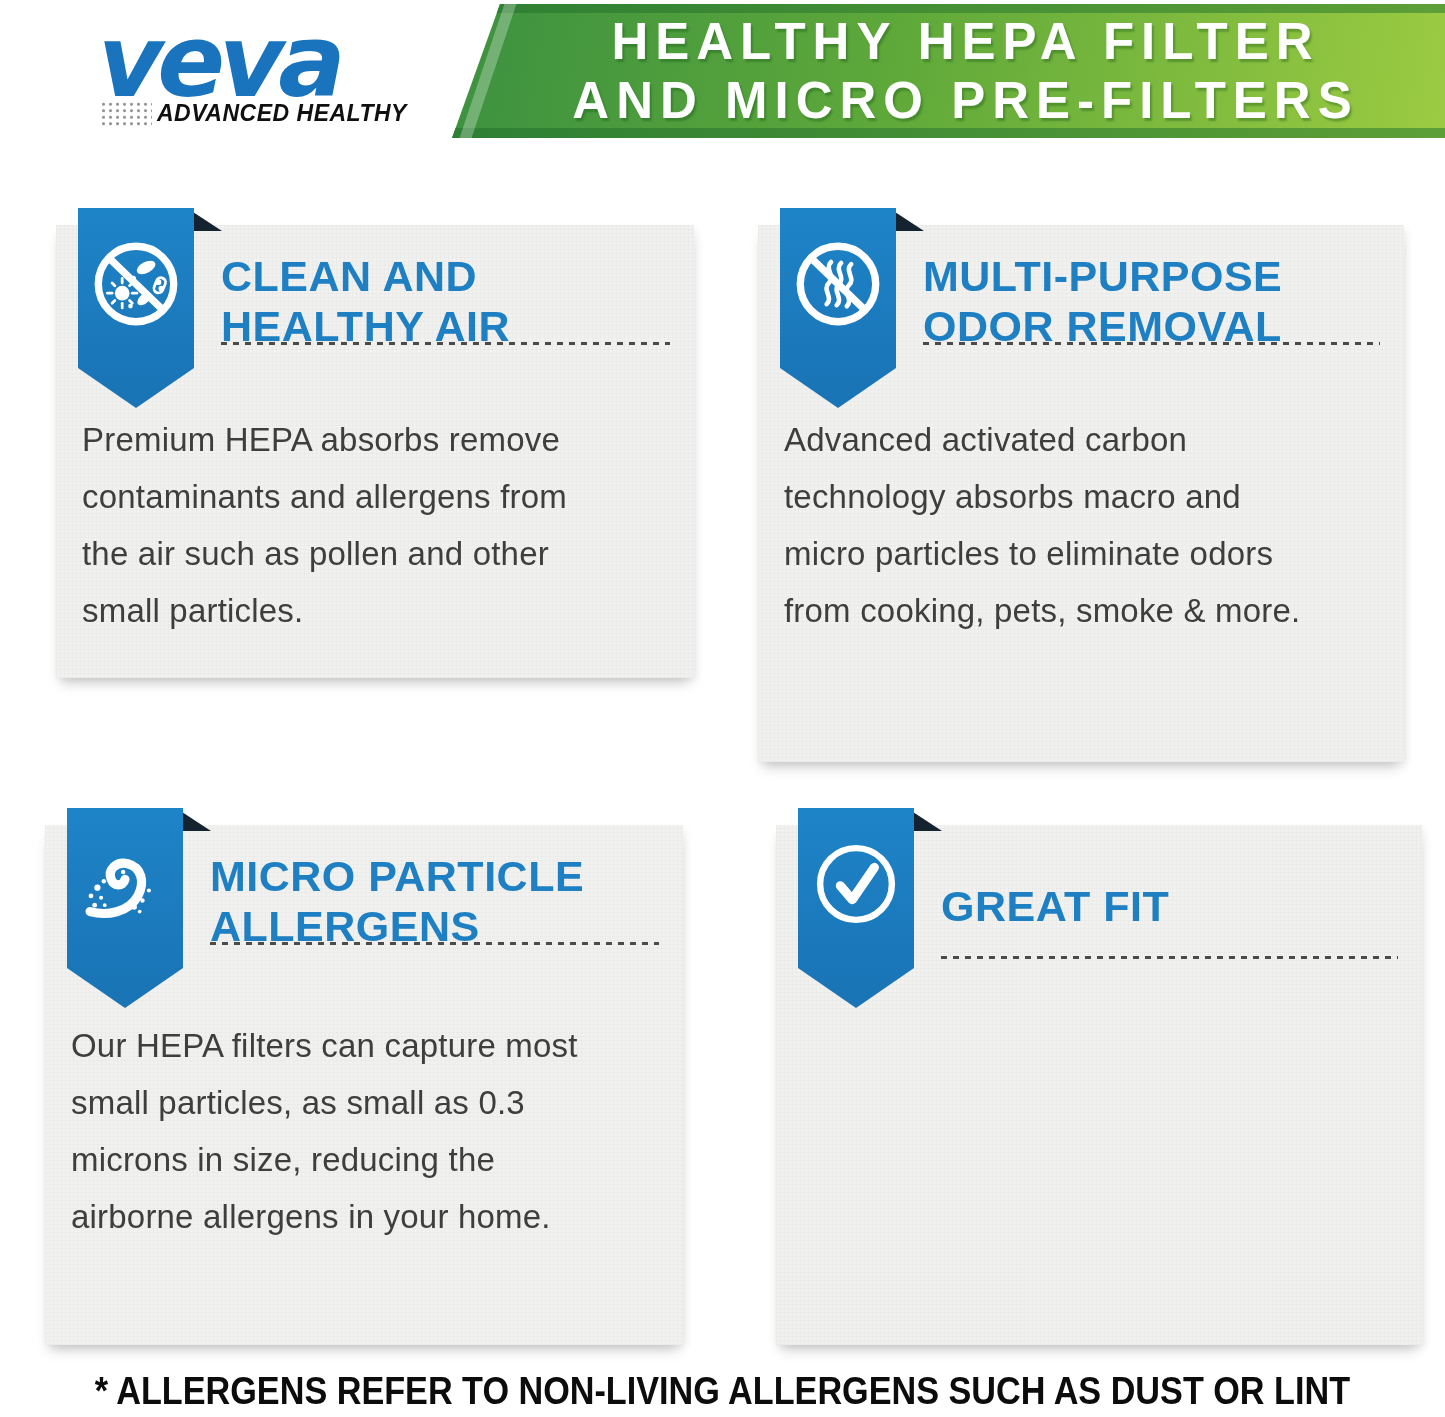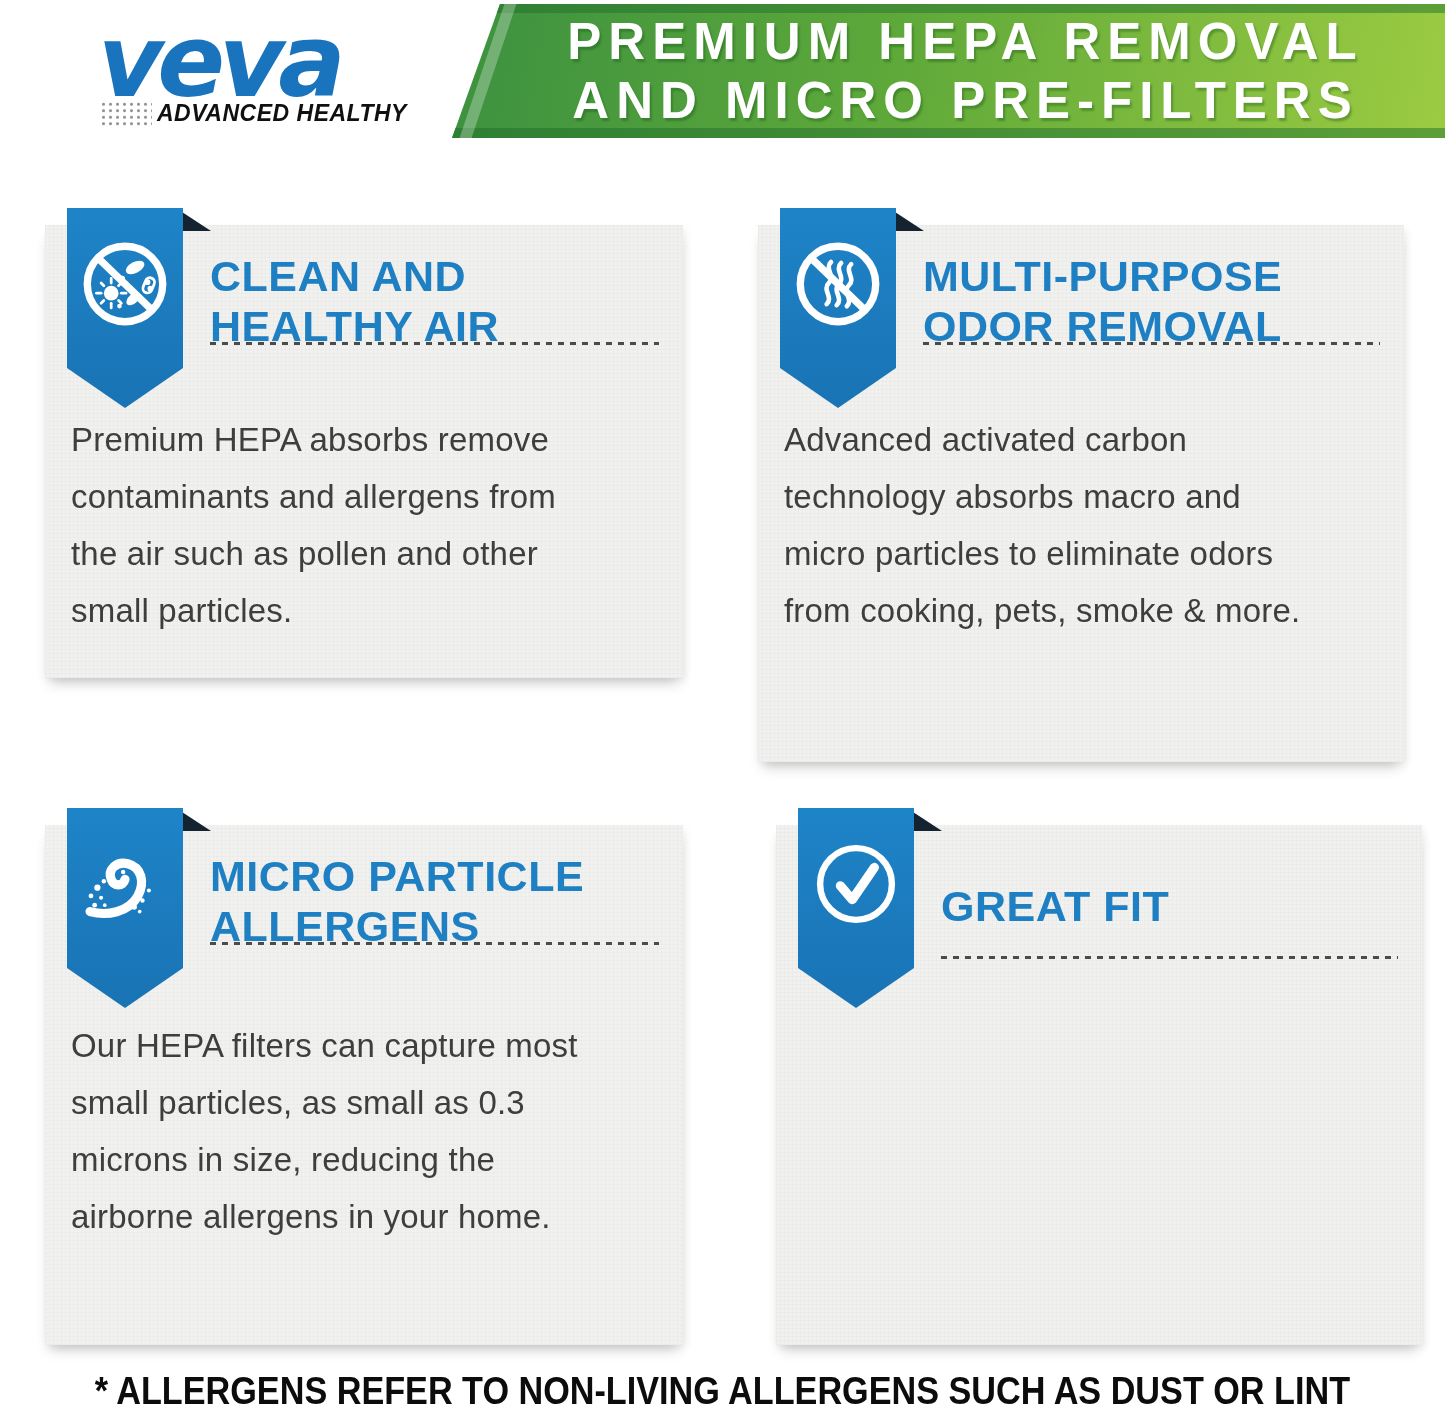--- a/index.html
+++ b/index.html
@@ -41,21 +41,21 @@
     text-shadow:2px 3px 2px rgba(20,80,20,0.35);white-space:nowrap;
   }
   
   .card{
     position:absolute;background-color:#f1f1ef;
     background-image:
       repeating-linear-gradient(0deg,rgba(0,0,0,0.02) 0 1px,transparent 1px 4px),
       repeating-linear-gradient(90deg,rgba(0,0,0,0.02) 0 1px,transparent 1px 4px);
     box-shadow:0 9px 13px -5px rgba(0,0,0,0.22),3px 3px 7px rgba(0,0,0,0.05);
   }
-  #card1{left:45px;top:225px;width:638px;height:453px;}
+  #card1{left:56px;top:225px;width:638px;height:453px;}
   #card2{left:758px;top:225px;width:646px;height:537px;}
   #card3{left:45px;top:825px;width:638px;height:520px;}
   #card4{left:776px;top:825px;width:646px;height:520px;}
 
   .ribbon{position:absolute;left:22px;top:-17px;width:116px;height:200px;}
   .ribbon-shape{
     width:100%;height:100%;
     background:linear-gradient(180deg,#1e84c8,#1973b4);
     clip-path:polygon(0 0,100% 0,100% 80%,50% 100%,0 80%);
     filter:drop-shadow(5px 6px 7px rgba(0,0,0,0.30));
@@ -103,21 +103,21 @@
     <div class="dots"></div>
     <div class="tagline">ADVANCED HEALTHY</div>
   </div>
 </div>
 
 <div class="banner">
   <div class="strip-top"></div>
   <div class="strip-bottom"></div>
   <div class="edge-highlight"></div>
   <div class="banner-text">
-    <span>PREMIUM HEPA REMOVAL</span>
+    <span>HEALTHY HEPA FILTER</span>
     <span>AND MICRO PRE-FILTERS</span>
   </div>
 </div>
 
 <div class="card" id="card1">
   <div class="ribbon">
     <div class="fold"></div>
     <div class="ribbon-shape"></div>
     <svg viewBox="0 0 100 100">
       <g fill="none" stroke="#fff">

